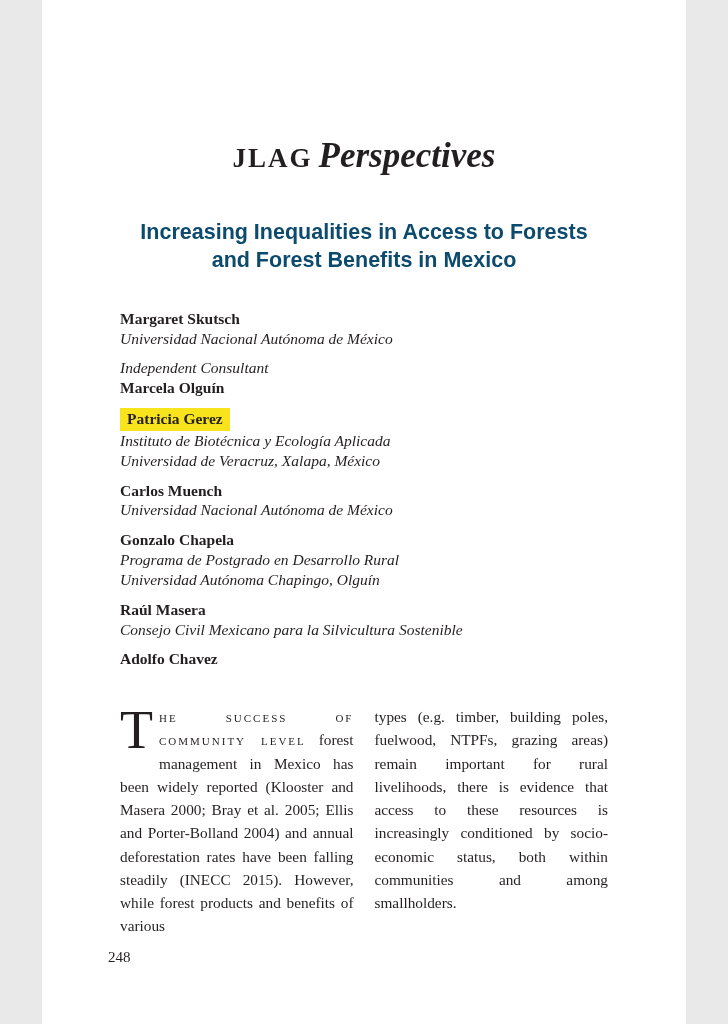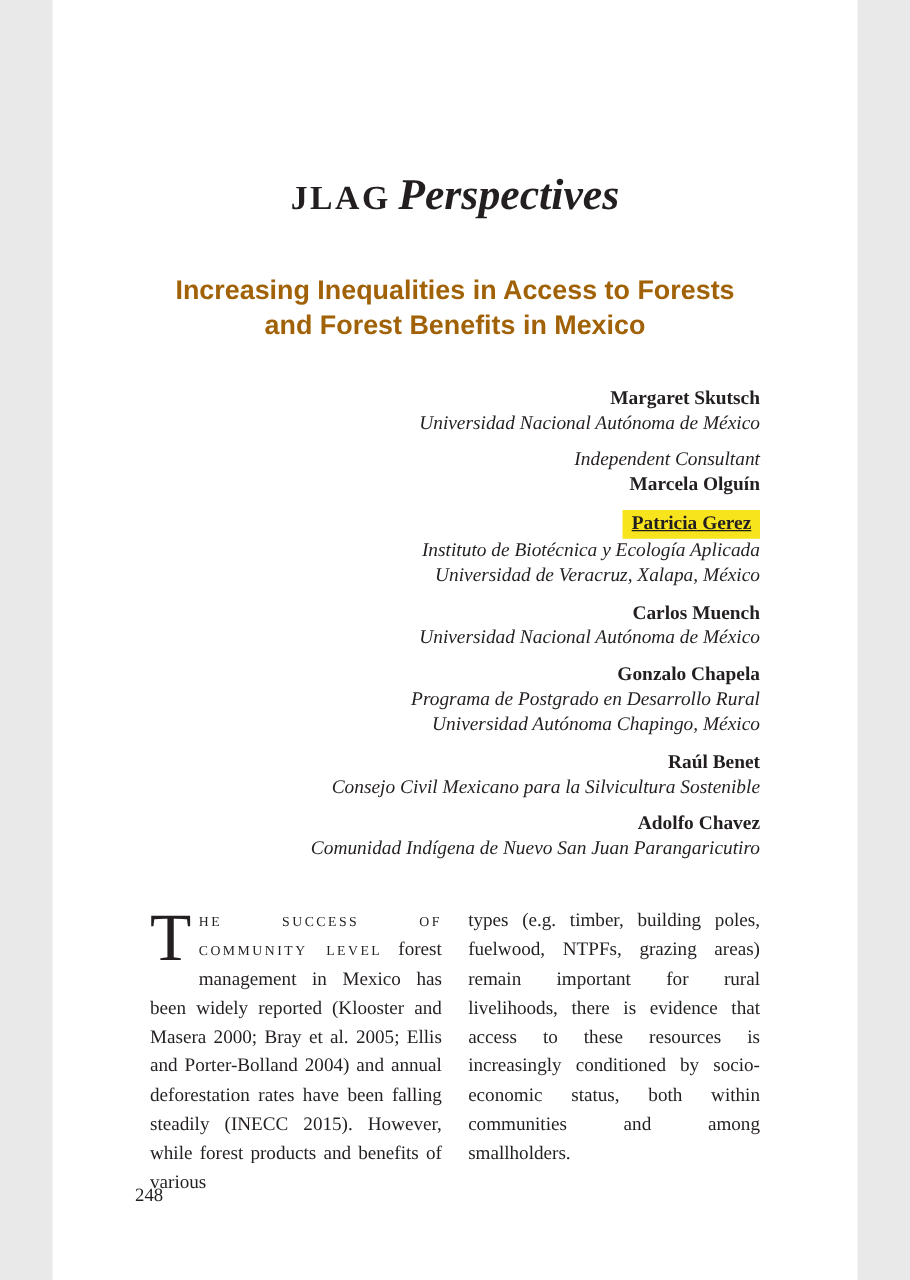--- a/index.html
+++ b/index.html
@@ -28,37 +28,36 @@
     font-weight: bold;
     font-style: italic;
     margin-left: 6px;
   }
   .article-title {
     margin-top: 42px;
     font-family: "Liberation Sans", sans-serif;
     font-weight: bold;
     font-size: 21.5px;
     line-height: 1.32;
-    color: #a16207;
+    color: #0c4a6e;
   }
   .article-title span { display: block; }
 
   
-  .authors { margin-top: 34px; text-align: right; }
+  .authors { margin-top: 34px; text-align: left; }
   .author-block { margin-bottom: 10px; }
   .author-name {
     font-weight: bold;
     font-size: 15.5px;
     line-height: 1.28;
     display: inline-block;
   }
   .author-name.hl {
     background: var(--hl, #f8e41c);
     padding: 1px 7px 2px 7px;
-    text-decoration: underline;
   }
   .affil {
     font-style: italic;
     font-size: 15.5px;
     line-height: 1.28;
   }
 
   
   .body-cols {
     display: flex;
@@ -132,36 +131,33 @@
       <div><span class="author-name">Carlos Muench</span></div>
       <div>
           <div class="affil">Universidad Nacional Autónoma de México</div>
         </div>
     </div>
 
     <div class="author-block">
       <div><span class="author-name">Gonzalo Chapela</span></div>
       <div>
           <div class="affil">Programa de Postgrado en Desarrollo Rural</div>
-          <div class="affil">Universidad Autónoma Chapingo, México</div>
+          <div class="affil">Universidad Autónoma Chapingo, Olguín</div>
         </div>
     </div>
 
     <div class="author-block">
-      <div><span class="author-name">Raúl Benet</span></div>
+      <div><span class="author-name">Raúl Masera</span></div>
       <div>
           <div class="affil">Consejo Civil Mexicano para la Silvicultura Sostenible</div>
         </div>
     </div>
 
     <div class="author-block">
       <div><span class="author-name">Adolfo Chavez</span></div>
-      <div>
-          <div class="affil">Comunidad Indígena de Nuevo San Juan Parangaricutiro</div>
-        </div>
     </div>
 
   </section>
 
   <section class="body-cols">
     <div class="col col-left">
       <p><span class="dropcap">T</span><span class="lead">he success of community level</span> <span>forest management in Mexico has been widely reported (Klooster and Masera 2000; Bray et al. 2005; Ellis and Porter-Bolland 2004) and annual deforestation rates have been falling steadily (INECC 2015). However, while forest products and benefits of various</span></p>
     </div>
     <div class="col col-right">
       <p>types (e.g. timber, building poles, fuelwood, NTPFs, grazing areas) remain important for rural livelihoods, there is evidence that access to these resources is increasingly conditioned by socio-economic status, both within communities and among smallholders.</p>

